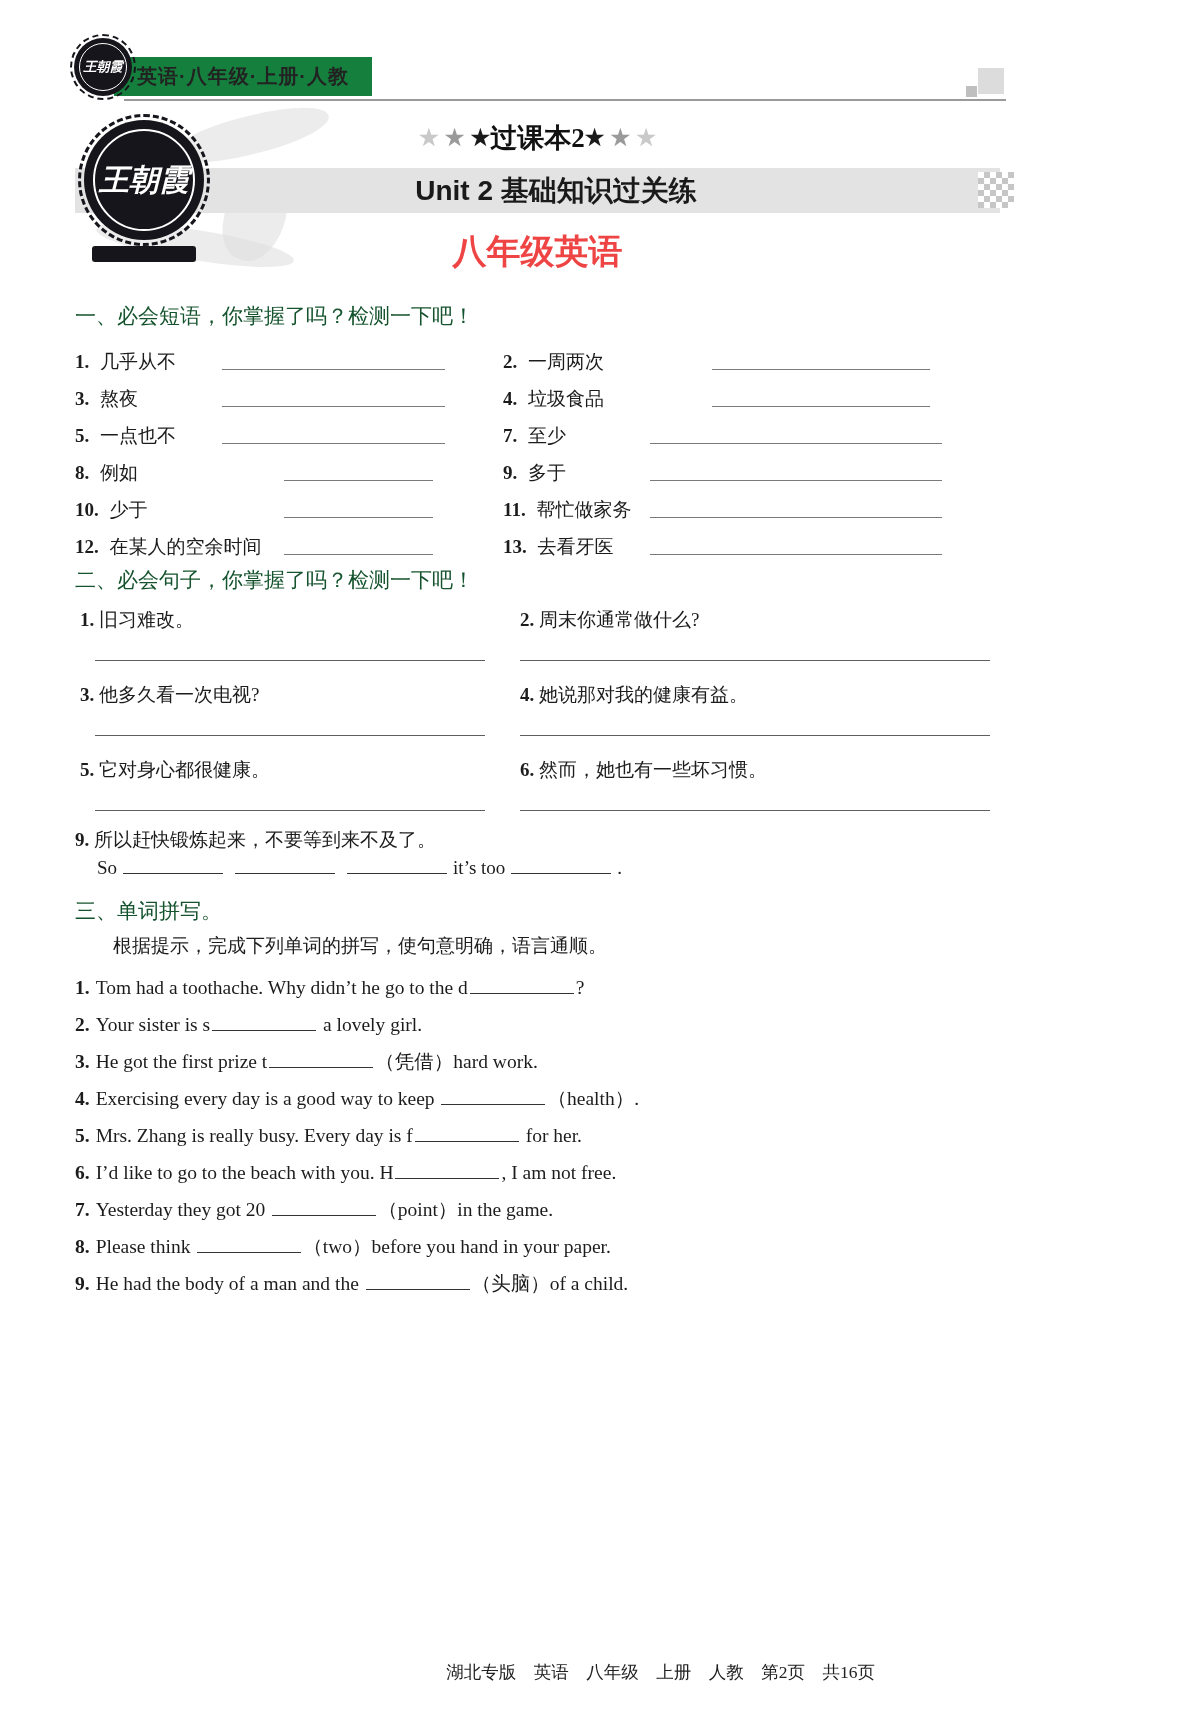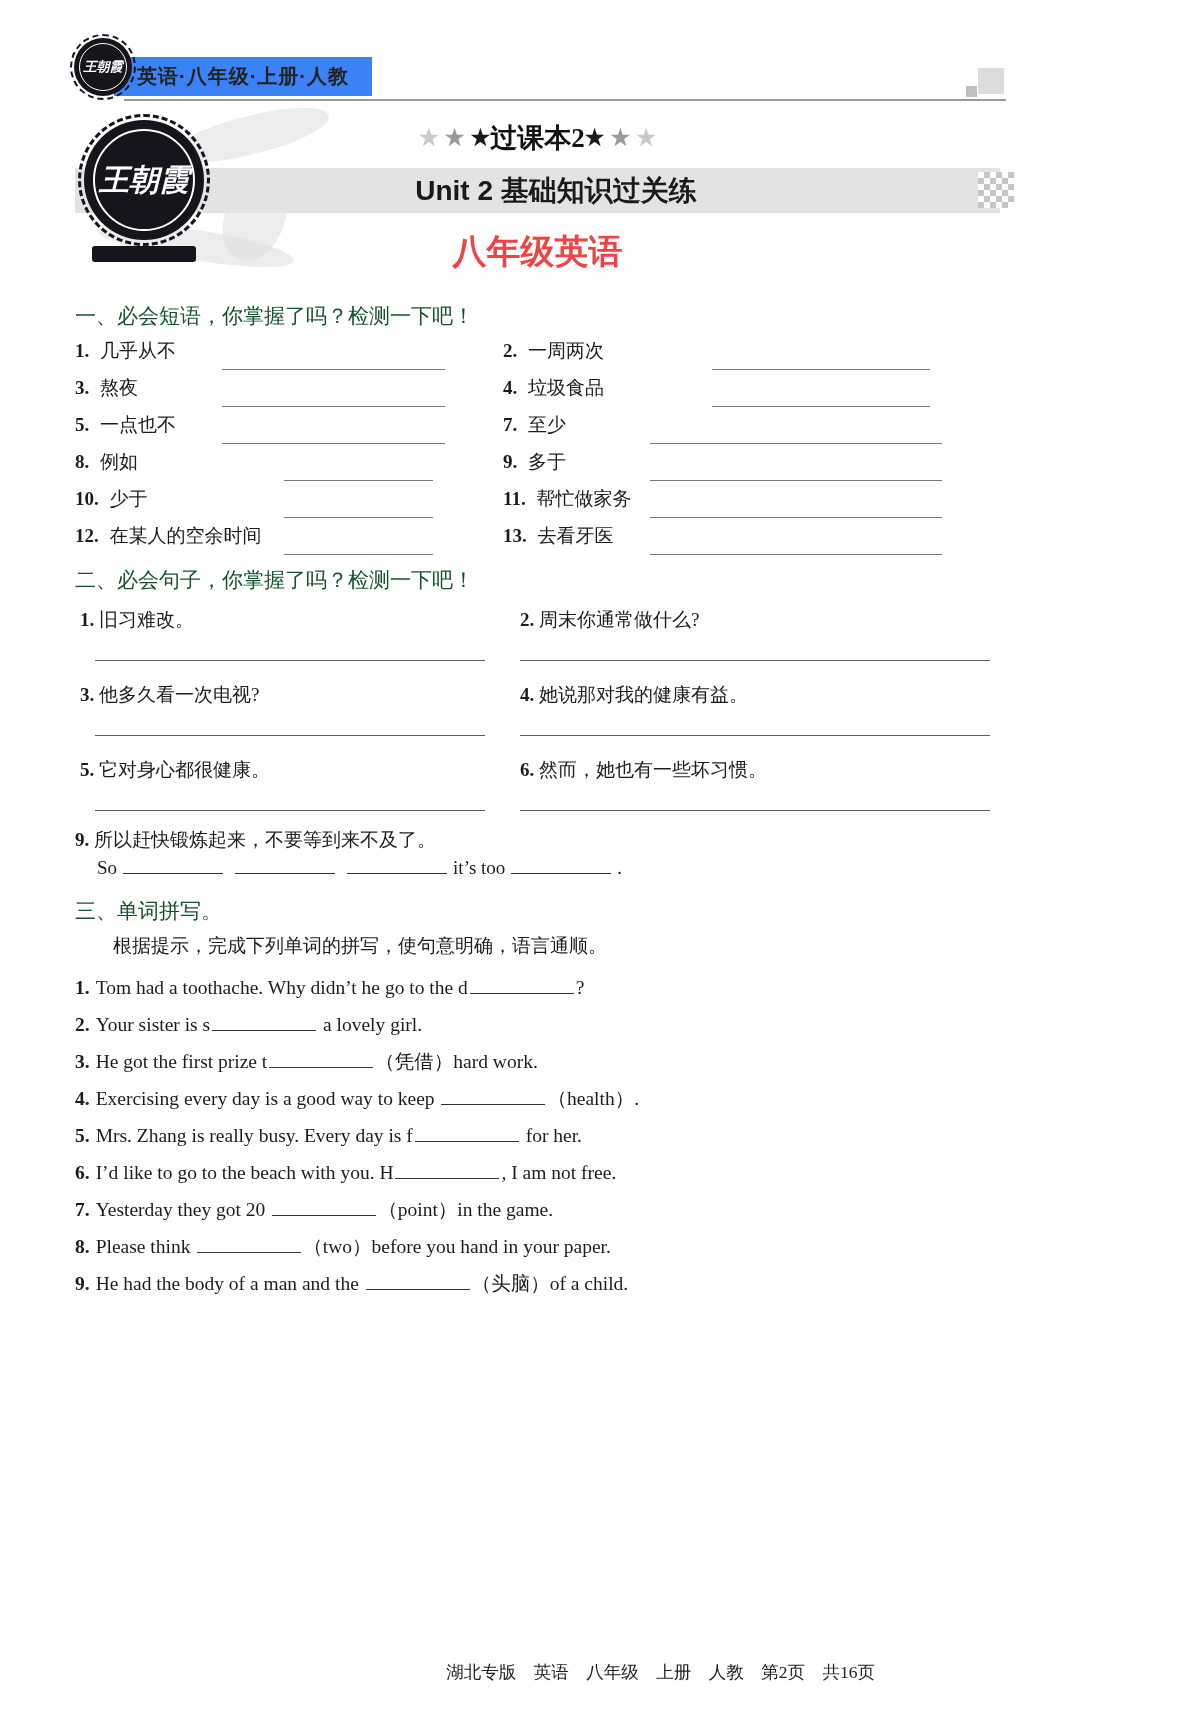--- a/index.html
+++ b/index.html
@@ -1,20 +1,20 @@
 <!DOCTYPE html>
 <html><head>
 <meta charset="utf-8">
 <style>
   html,body{margin:0;padding:0;background:#fff;}
   .page{position:relative;width:1181px;height:1730px;background:#fff;overflow:hidden;
         font-family:"Liberation Serif",serif;color:#1c1c1c;}
 
   
-  .header-strip{position:absolute;left:114px;top:57px;width:258px;height:39px;background:#3b82f6;
+  .header-strip{position:absolute;left:114px;top:57px;width:258px;height:39px;background:#15803d;
     display:flex;align-items:center;justify-content:center;
     font-family:"Liberation Sans",sans-serif;font-weight:bold;font-size:20px;letter-spacing:1px;color:#222;}
   .header-rule{position:absolute;left:124px;top:99px;width:882px;height:2px;background:#9a9a9a;}
   .logo-sm{position:absolute;left:70px;top:35px;width:66px;height:68px;z-index:3;}
   .logo-sm .circ{width:58px;height:58px;margin:3px auto 0;border-radius:50%;background:#15151b;
     outline:2px dashed #15151b;outline-offset:2px;display:flex;align-items:center;justify-content:center;}
   .logo-sm .circ .inn{width:46px;height:46px;border-radius:50%;border:1.5px solid #fff;
     display:flex;align-items:center;justify-content:center;color:#fff;
     font-style:italic;font-weight:bold;font-size:13px;letter-spacing:0;}
   .corner-sq1{position:absolute;left:978px;top:68px;width:26px;height:26px;background:#dcdcdc;}
@@ -47,21 +47,21 @@
   .checker{position:absolute;right:-14px;top:4px;width:36px;height:36px;
     background:repeating-conic-gradient(#c6c6c6 0% 25%, #ffffff 0% 50%);background-size:12px 12px;}
   .page-subject{margin-top:16px;text-align:center;font-weight:bold;font-size:34px;color:#ef4444;}
 
   
   .sec-heading{font-family:"Liberation Sans",sans-serif;font-weight:normal;font-size:21px;
     color:#14532d;margin:6px 0 8px 0;}
 
   
   .phrase-grid{display:grid;grid-template-columns:428px 497px;}
-  .pitem{display:flex;height:37px;font-size:19px;}
+  .pitem{display:flex;align-items:flex-end;height:37px;font-size:19px;}
   .pitem .plab{white-space:nowrap;}
   .pitem.c1 .plab{min-width:147px;}
   .pitem.c2 .plab{min-width:209px;}
   .pitem .num{font-weight:bold;margin-right:6px;}
   .pitem .uline{flex:1;border-bottom:1.5px solid #7a7a7a;margin-bottom:5px;}
   .pitem.c1 .uline{margin-right:58px;}
   .pitem.c2 .uline{margin-right:70px;}
 
   
   .s2-grid{display:grid;grid-template-columns:428px 497px;}

